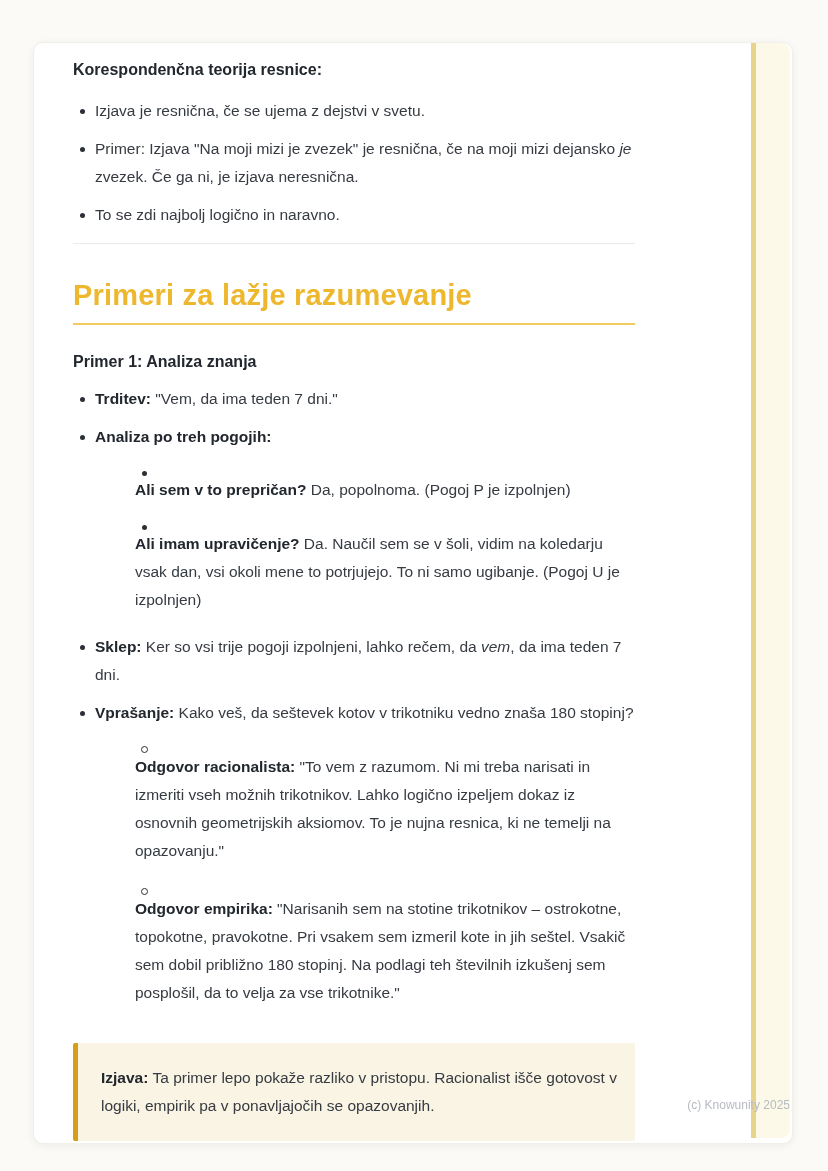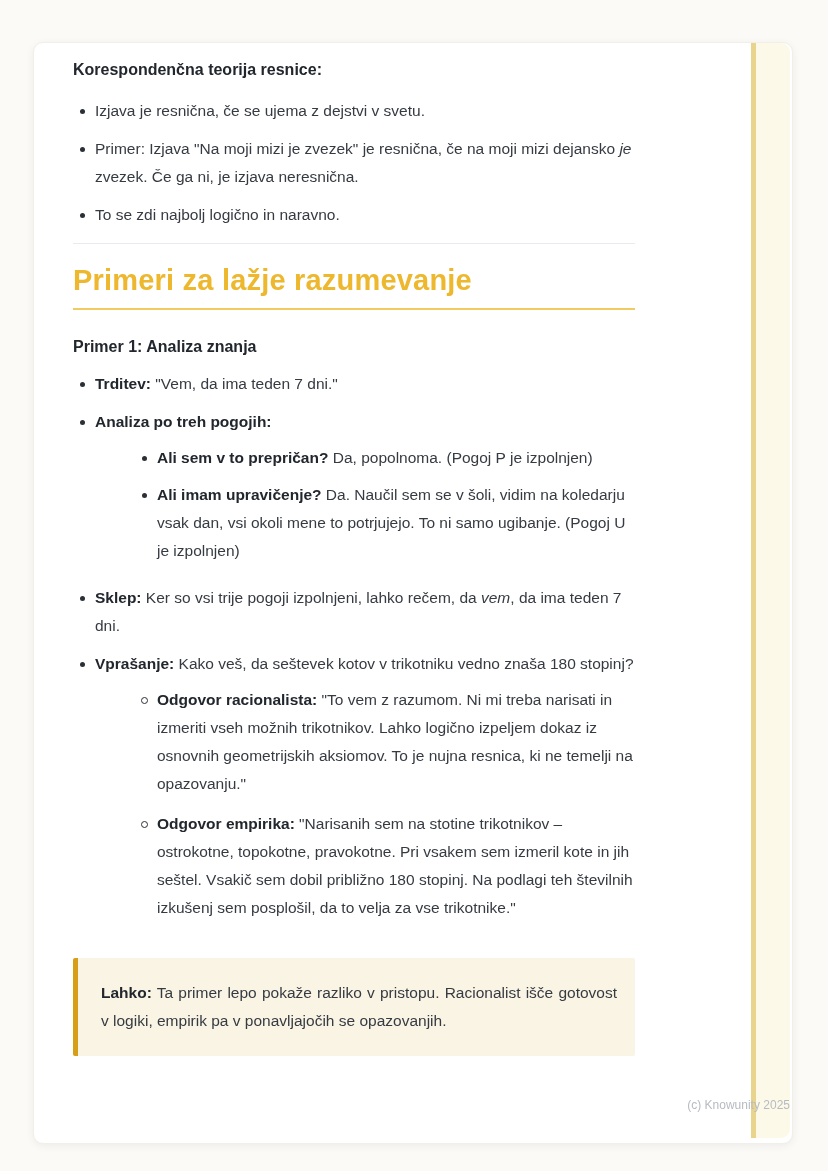--- a/index.html
+++ b/index.html
@@ -54,29 +54,29 @@
   }
   .ring {
     flex: 0 0 auto;
     width: 7px; height: 7px; border-radius: 50%;
     border: 1.5px solid #2b3036;
     background: transparent;
     margin: 11px 9px 0 6px;
   }
   .li-body { flex: 1 1 auto; }
   ul.nested { list-style: none; margin-top: 8px; margin-left: 40px; }
-  ul.nested > li { display: flex; margin-bottom: 9px; }
+  ul.nested > li { display: flex; margin-bottom: 9px; flex-direction: column; }
   ul.nested.spaced > li { margin-bottom: 12px; }
   hr.divider {
     border: none;
     border-top: 1px solid #e8eaee;
     margin: 14px 0 0 0;
   }
   .section-title {
-    margin-top: 19px;
+    margin-top: 34px;
     font-size: 29px;
     font-weight: bold;
     color: #edb72e;
     line-height: 34px;
     letter-spacing: 0.2px;
   }
   .section-underline {
     border: none;
     border-top: 2px solid #f0cb62;
     margin: 11px 0 0 0;
@@ -172,19 +172,19 @@
             <li>
               <span class="ring"></span>
               <div class="li-body"><b>Odgovor empirika:</b><span> "Narisanih sem na stotine trikotnikov – ostrokotne, topokotne, pravokotne. Pri vsakem sem izmeril kote in jih seštel. Vsakič sem dobil približno 180 stopinj. Na podlagi teh številnih izkušenj sem posplošil, da to velja za vse trikotnike."</span></div>
             </li>
           </ul>
         </div>
       </li>
     </ul>
 
     <div class="callout">
-      <b>Lahko:</b><span> Ta primer lepo pokaže razliko v pristopu. Racionalist išče gotovost v logiki, empirik pa v ponavljajočih se opazovanjih.</span>
+      <b>Izjava:</b><span> Ta primer lepo pokaže razliko v pristopu. Racionalist išče gotovost v logiki, empirik pa v ponavljajočih se opazovanjih.</span>
     </div>
 
   </div>
 </div>
 
 <div class="footer-copyright">(c) Knowunity 2025</div>
 
 </body></html>

